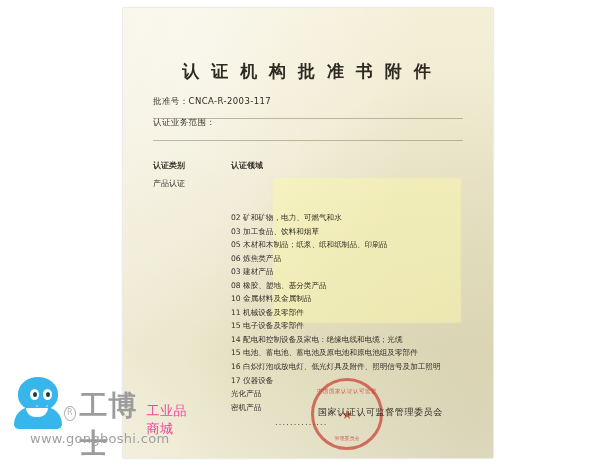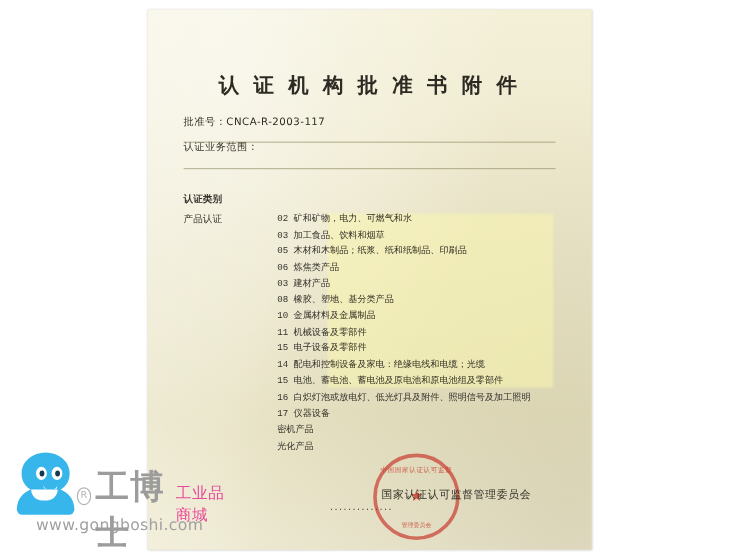--- a/index.html
+++ b/index.html
@@ -102,33 +102,34 @@
   }
   .col-head {
     display: flex;
     margin-bottom: 6px;
     font-size: 8px;
     font-weight: bold;
   }
   .col-head .ch1 { width: 78px; }
   .col-head .ch2 { width: 210px; }
 
-  .body-flex { display: flex; font-family: Liberation Mono, monospace; }
+  .body-flex { display: flex; }
   .left-col {
     width: 78px;
     font-size: 8px;
     line-height: 1.8;
     color: #35322a;
   }
   .right-col {
     width: 230px;
     font-size: 7.6px;
     line-height: 1.72;
     color: #33302a;
     white-space: nowrap;
+    margin-top: 34px;
   }
   .right-col .item { margin-bottom: 0.5px; }
 
   
   .highlight {
     position: absolute;
     left: 150px;
     top: 170px;
     width: 188px;
     height: 145px;
@@ -331,41 +332,42 @@
           <span class="field-label">认证业务范围：</span><span class="field-value"></span>
         </div>
       </div>
 
       <div class="rule r1"></div>
       <div class="rule r2"></div>
 
       <div class="columns">
         <div class="col-head">
           <div class="ch1">认证类别</div>
+          <div class="ch2">认证领域</div>
         </div>
         <div class="body-flex">
           <div class="left-col">
             <div>产品认证</div>
           </div>
           <div class="right-col">
             <div class="item">02 矿和矿物，电力、可燃气和水</div>
             <div class="item">03 加工食品、饮料和烟草</div>
             <div class="item">05 木材和木制品；纸浆、纸和纸制品、印刷品</div>
             <div class="item">06 炼焦类产品</div>
             <div class="item">03 建材产品</div>
             <div class="item">08 橡胶、塑地、基分类产品</div>
             <div class="item">10 金属材料及金属制品</div>
             <div class="item">11 机械设备及零部件</div>
             <div class="item">15 电子设备及零部件</div>
             <div class="item">14 配电和控制设备及家电：绝缘电线和电缆；光缆</div>
             <div class="item">15 电池、蓄电池、蓄电池及原电池和原电池组及零部件</div>
             <div class="item">16 白炽灯泡或放电灯、低光灯具及附件、照明信号及加工照明</div>
             <div class="item">17 仪器设备</div>
+            <div class="item">     光化产品</div>
             <div class="item">     密机产品</div>
-            <div class="item">     光化产品</div>
           </div>
         </div>
       </div>
 
       <div class="highlight"></div>
 
       <div class="dots">..............</div>
 
       <div class="seal">
         <div class="seal-text">中国国家认证认可监督</div>

